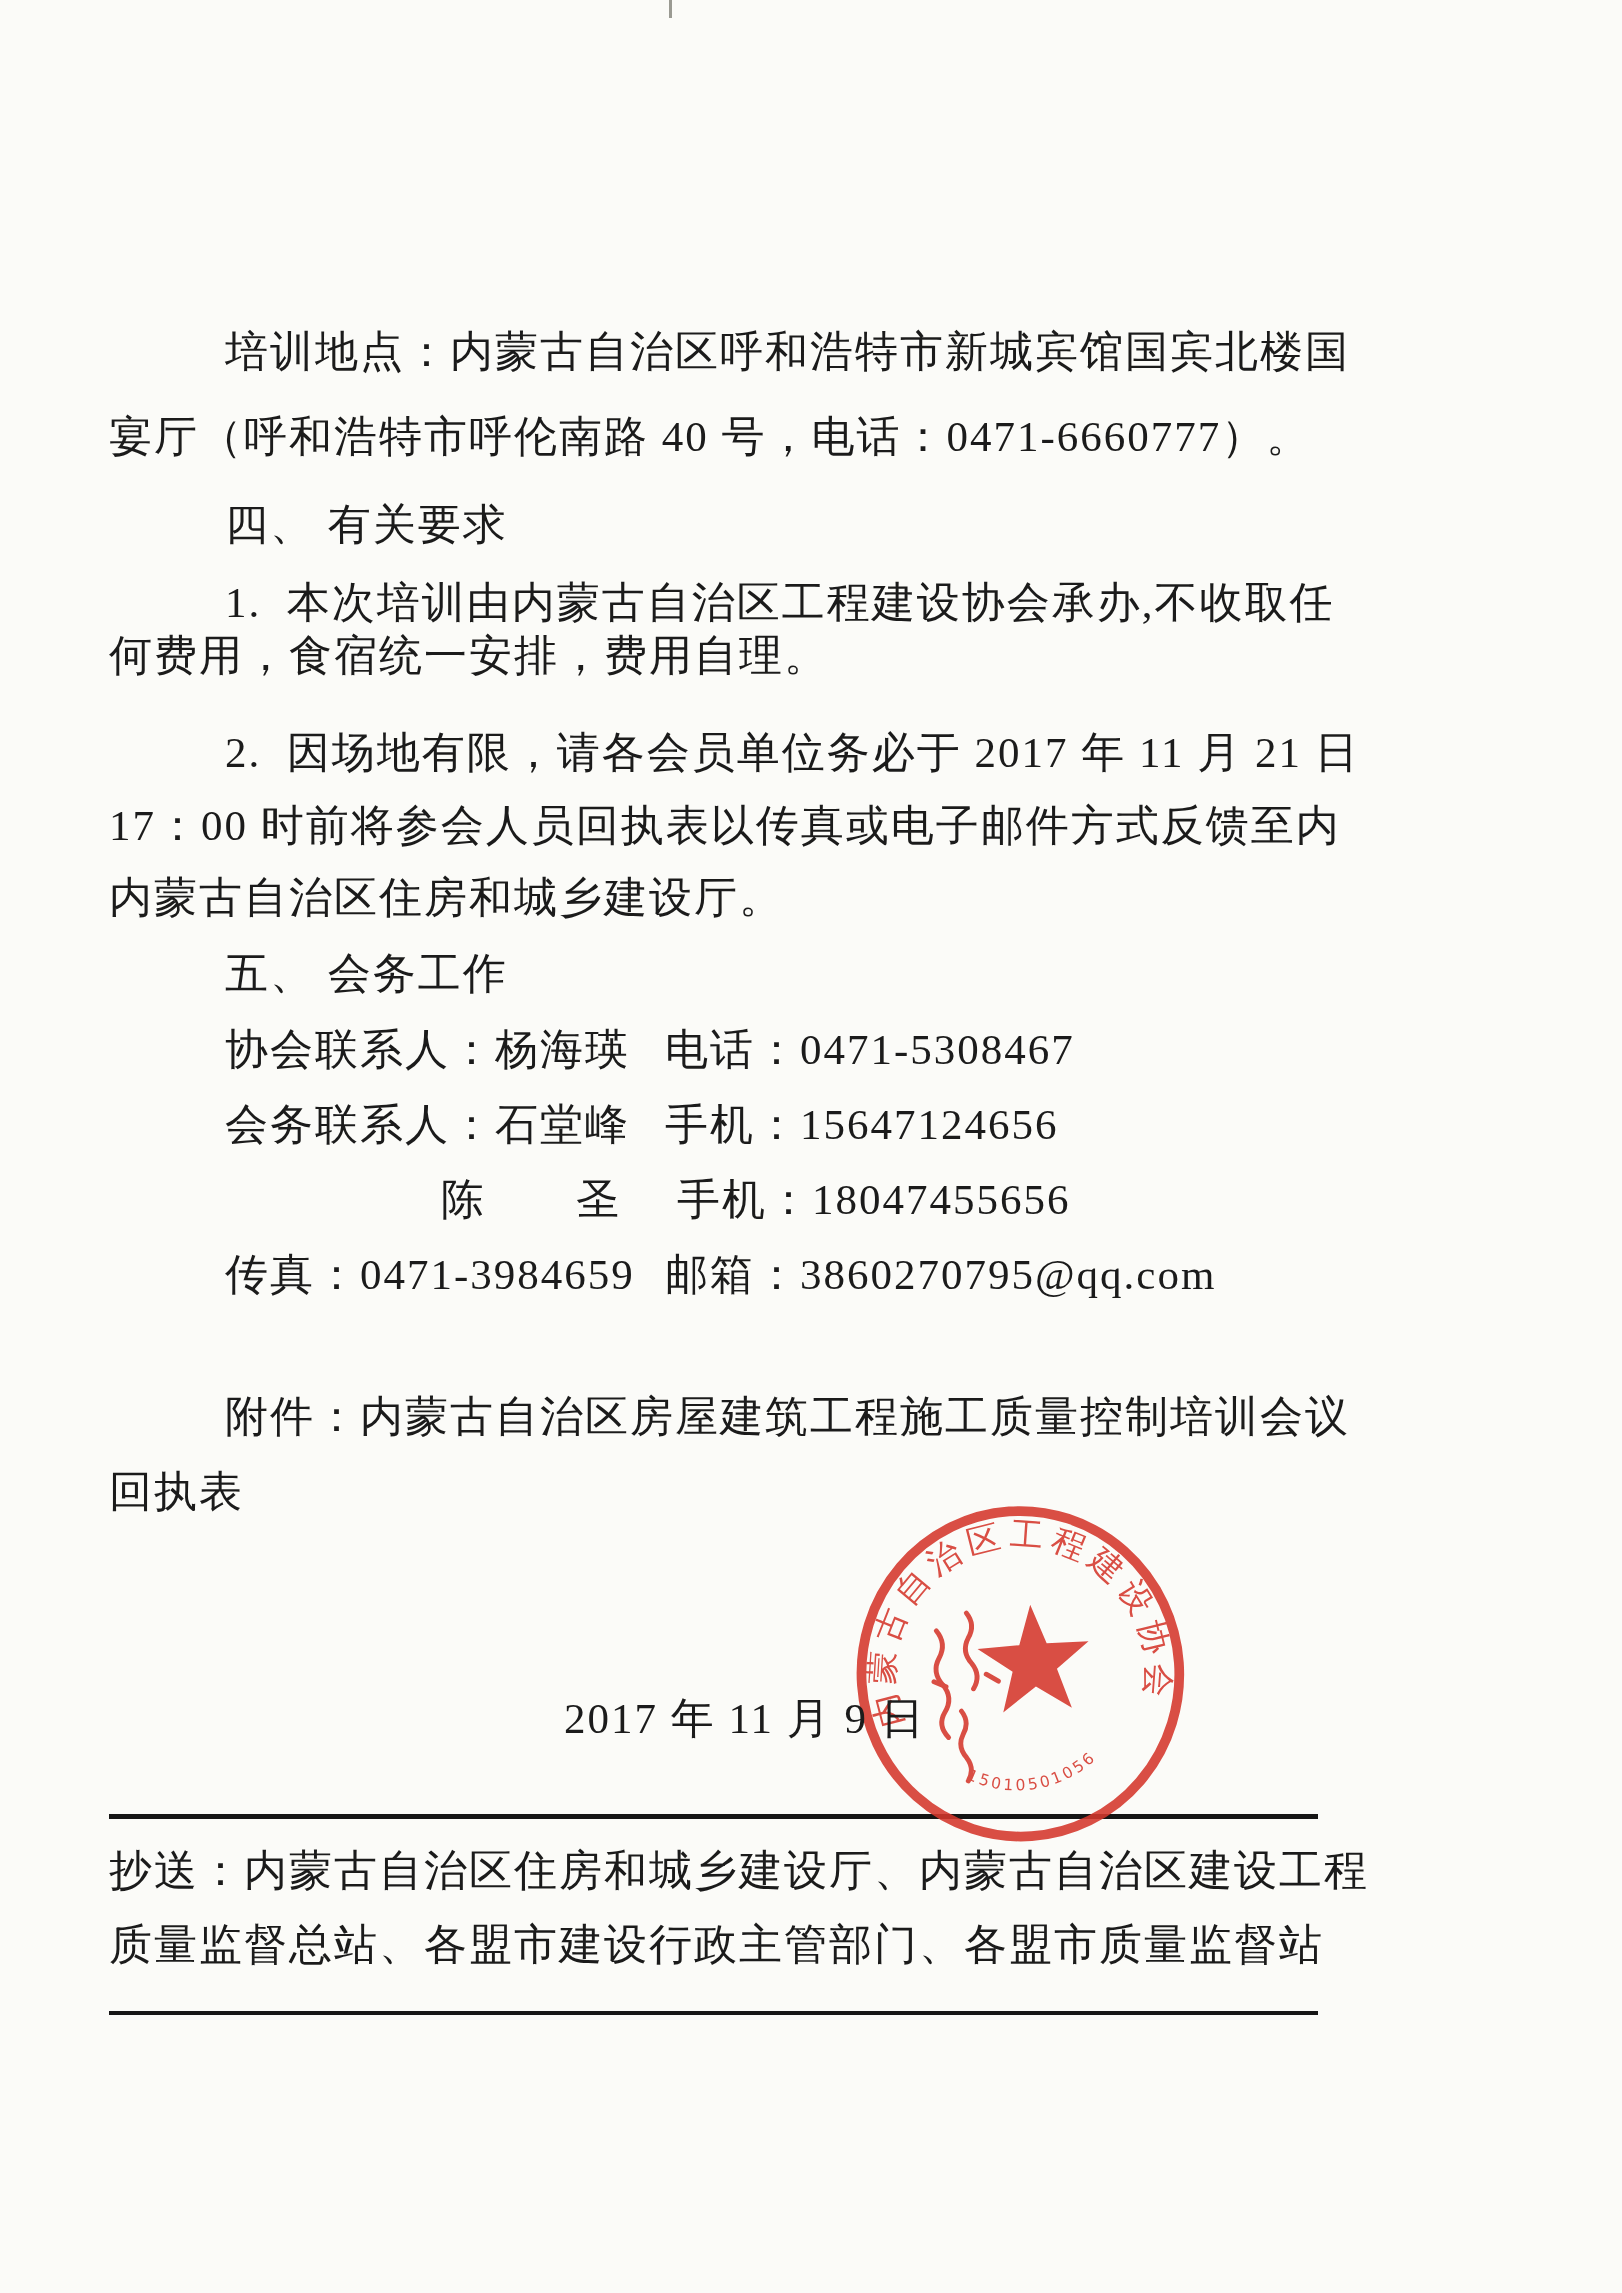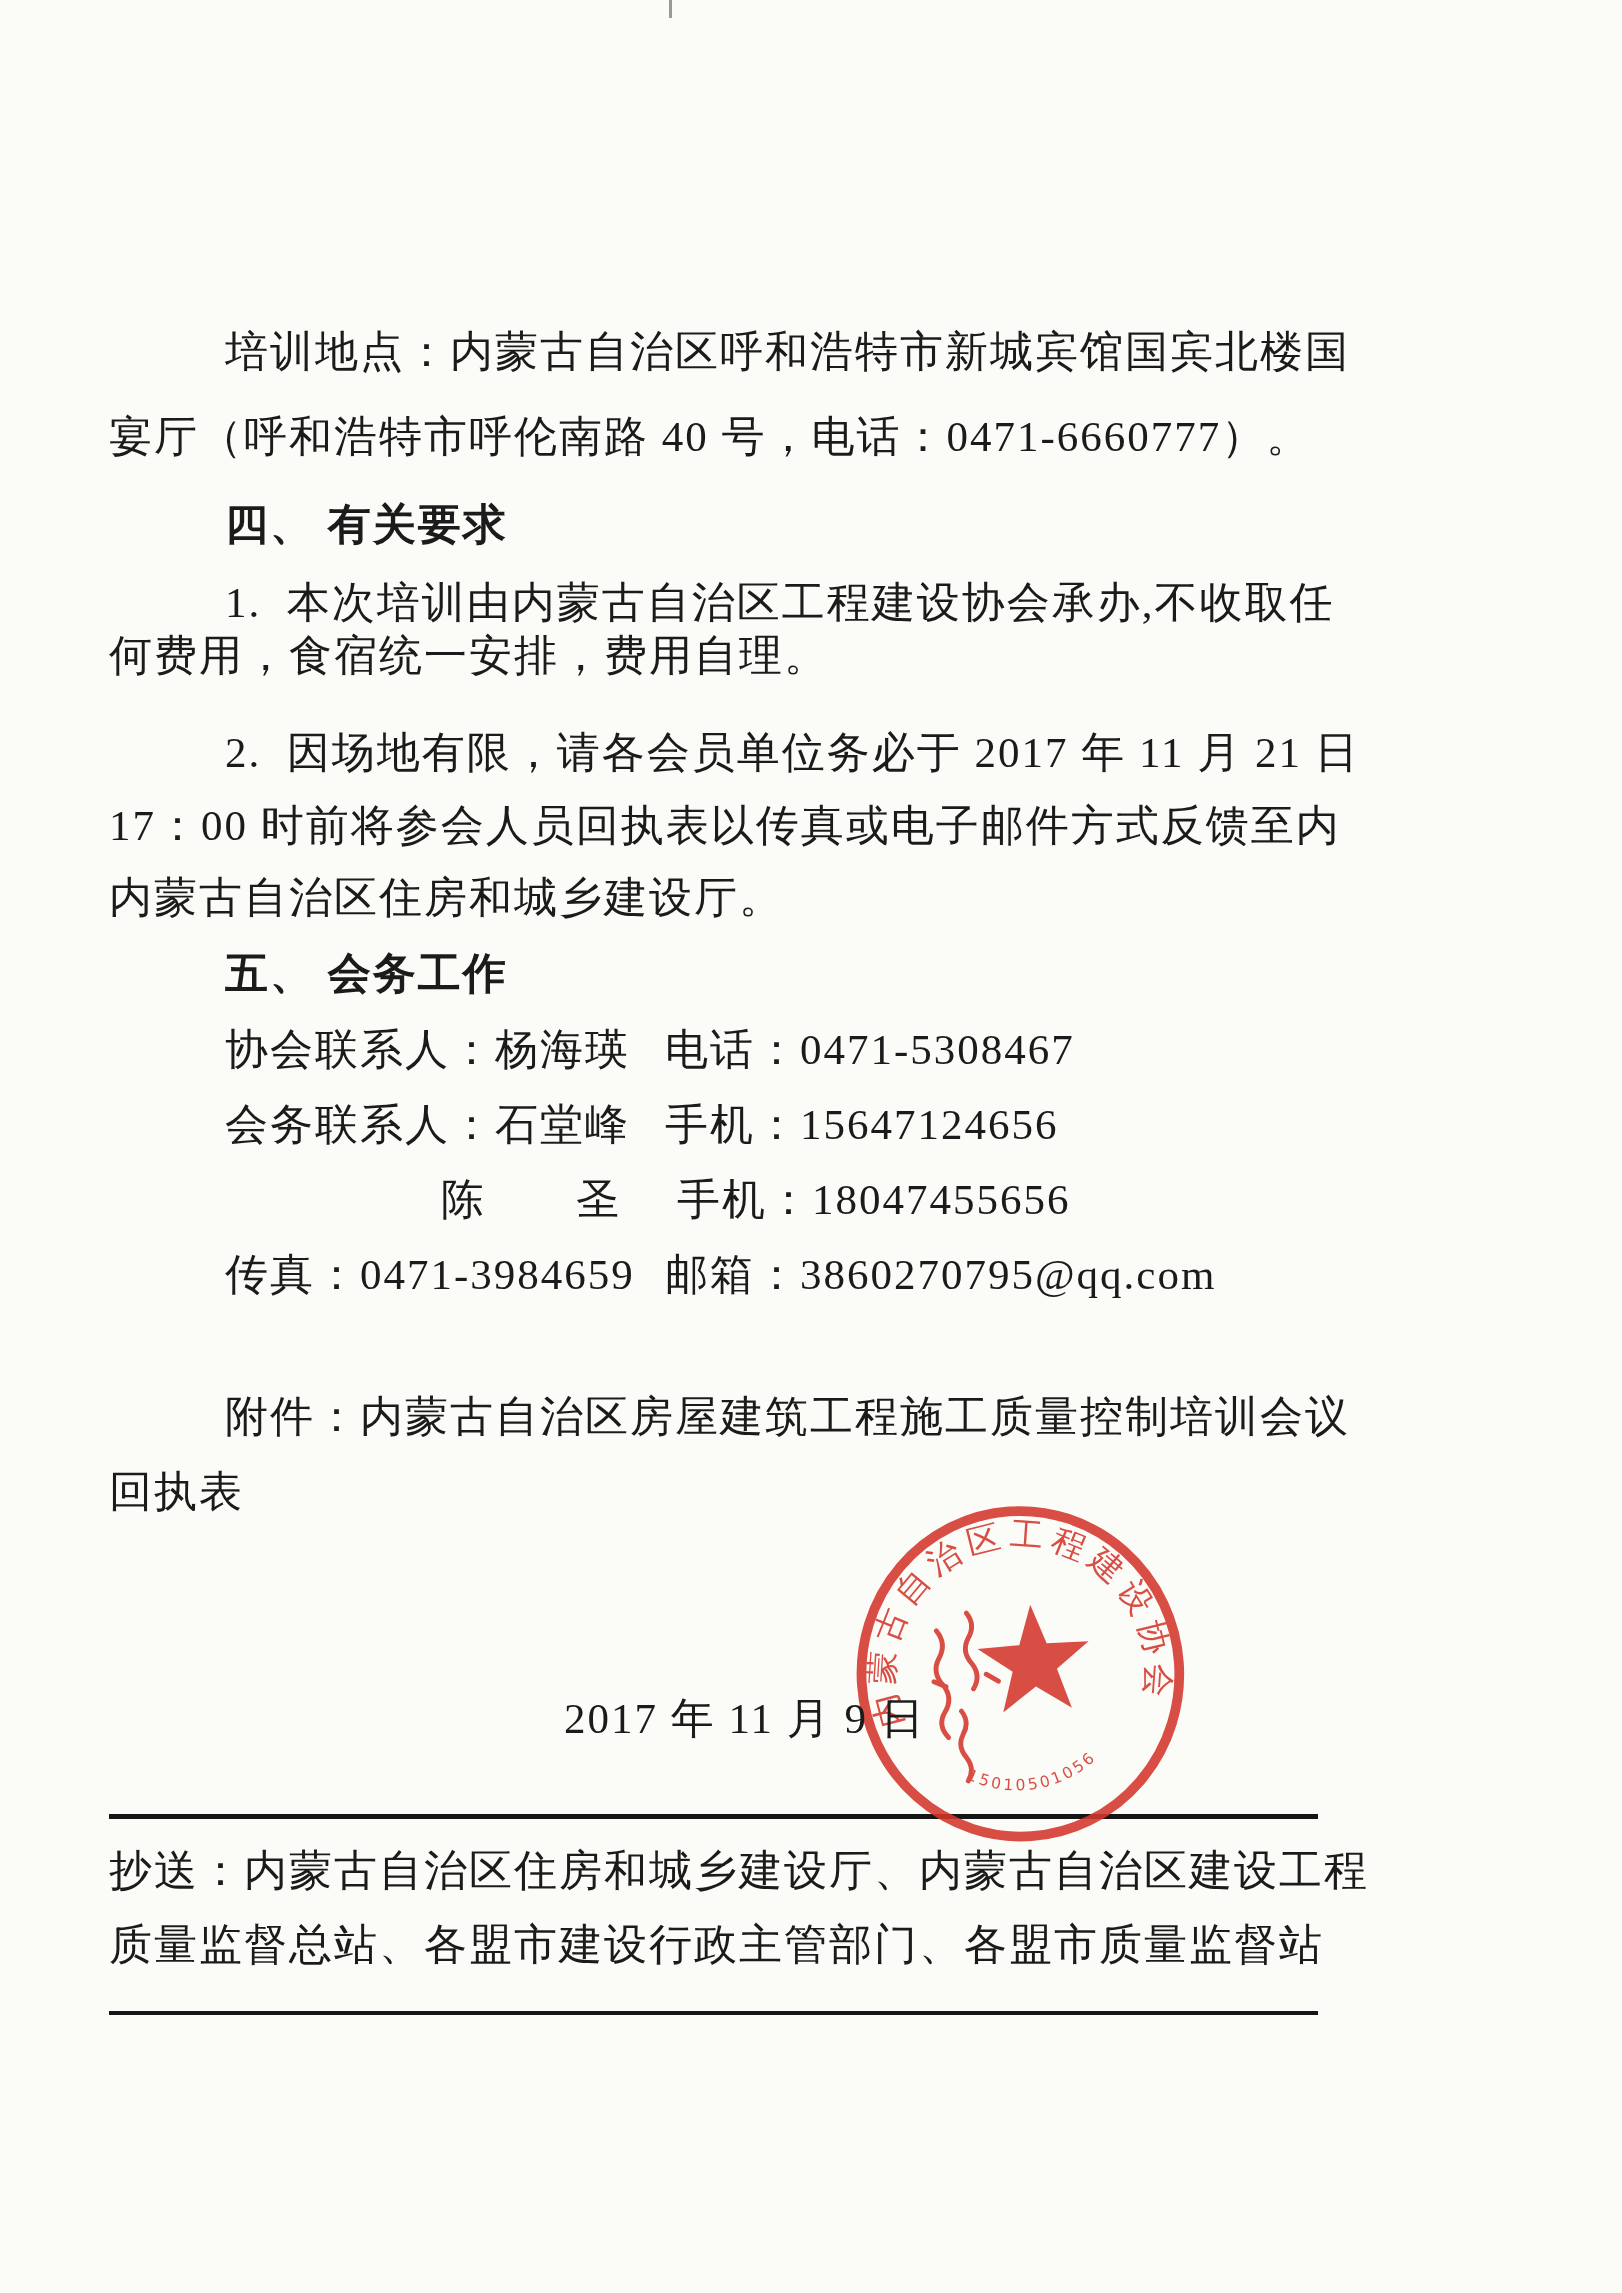--- a/index.html
+++ b/index.html
@@ -13,21 +13,21 @@
   }
   .line{
     position:absolute;
     left:109px;
     font-size:43px;
     letter-spacing:2px;
     white-space:pre;
     line-height:1;
   }
   .indent{left:181px;margin-left:44px;}
-  .bold{font-weight:bold;}
+  .bold{font-weight:normal;}
   .rule{
     position:absolute;
     left:109px;
     width:1209px;
     background:#161616;
   }
   .stamp{
     position:absolute;
     left:850px;top:1500px;
     width:347px;height:353px;

